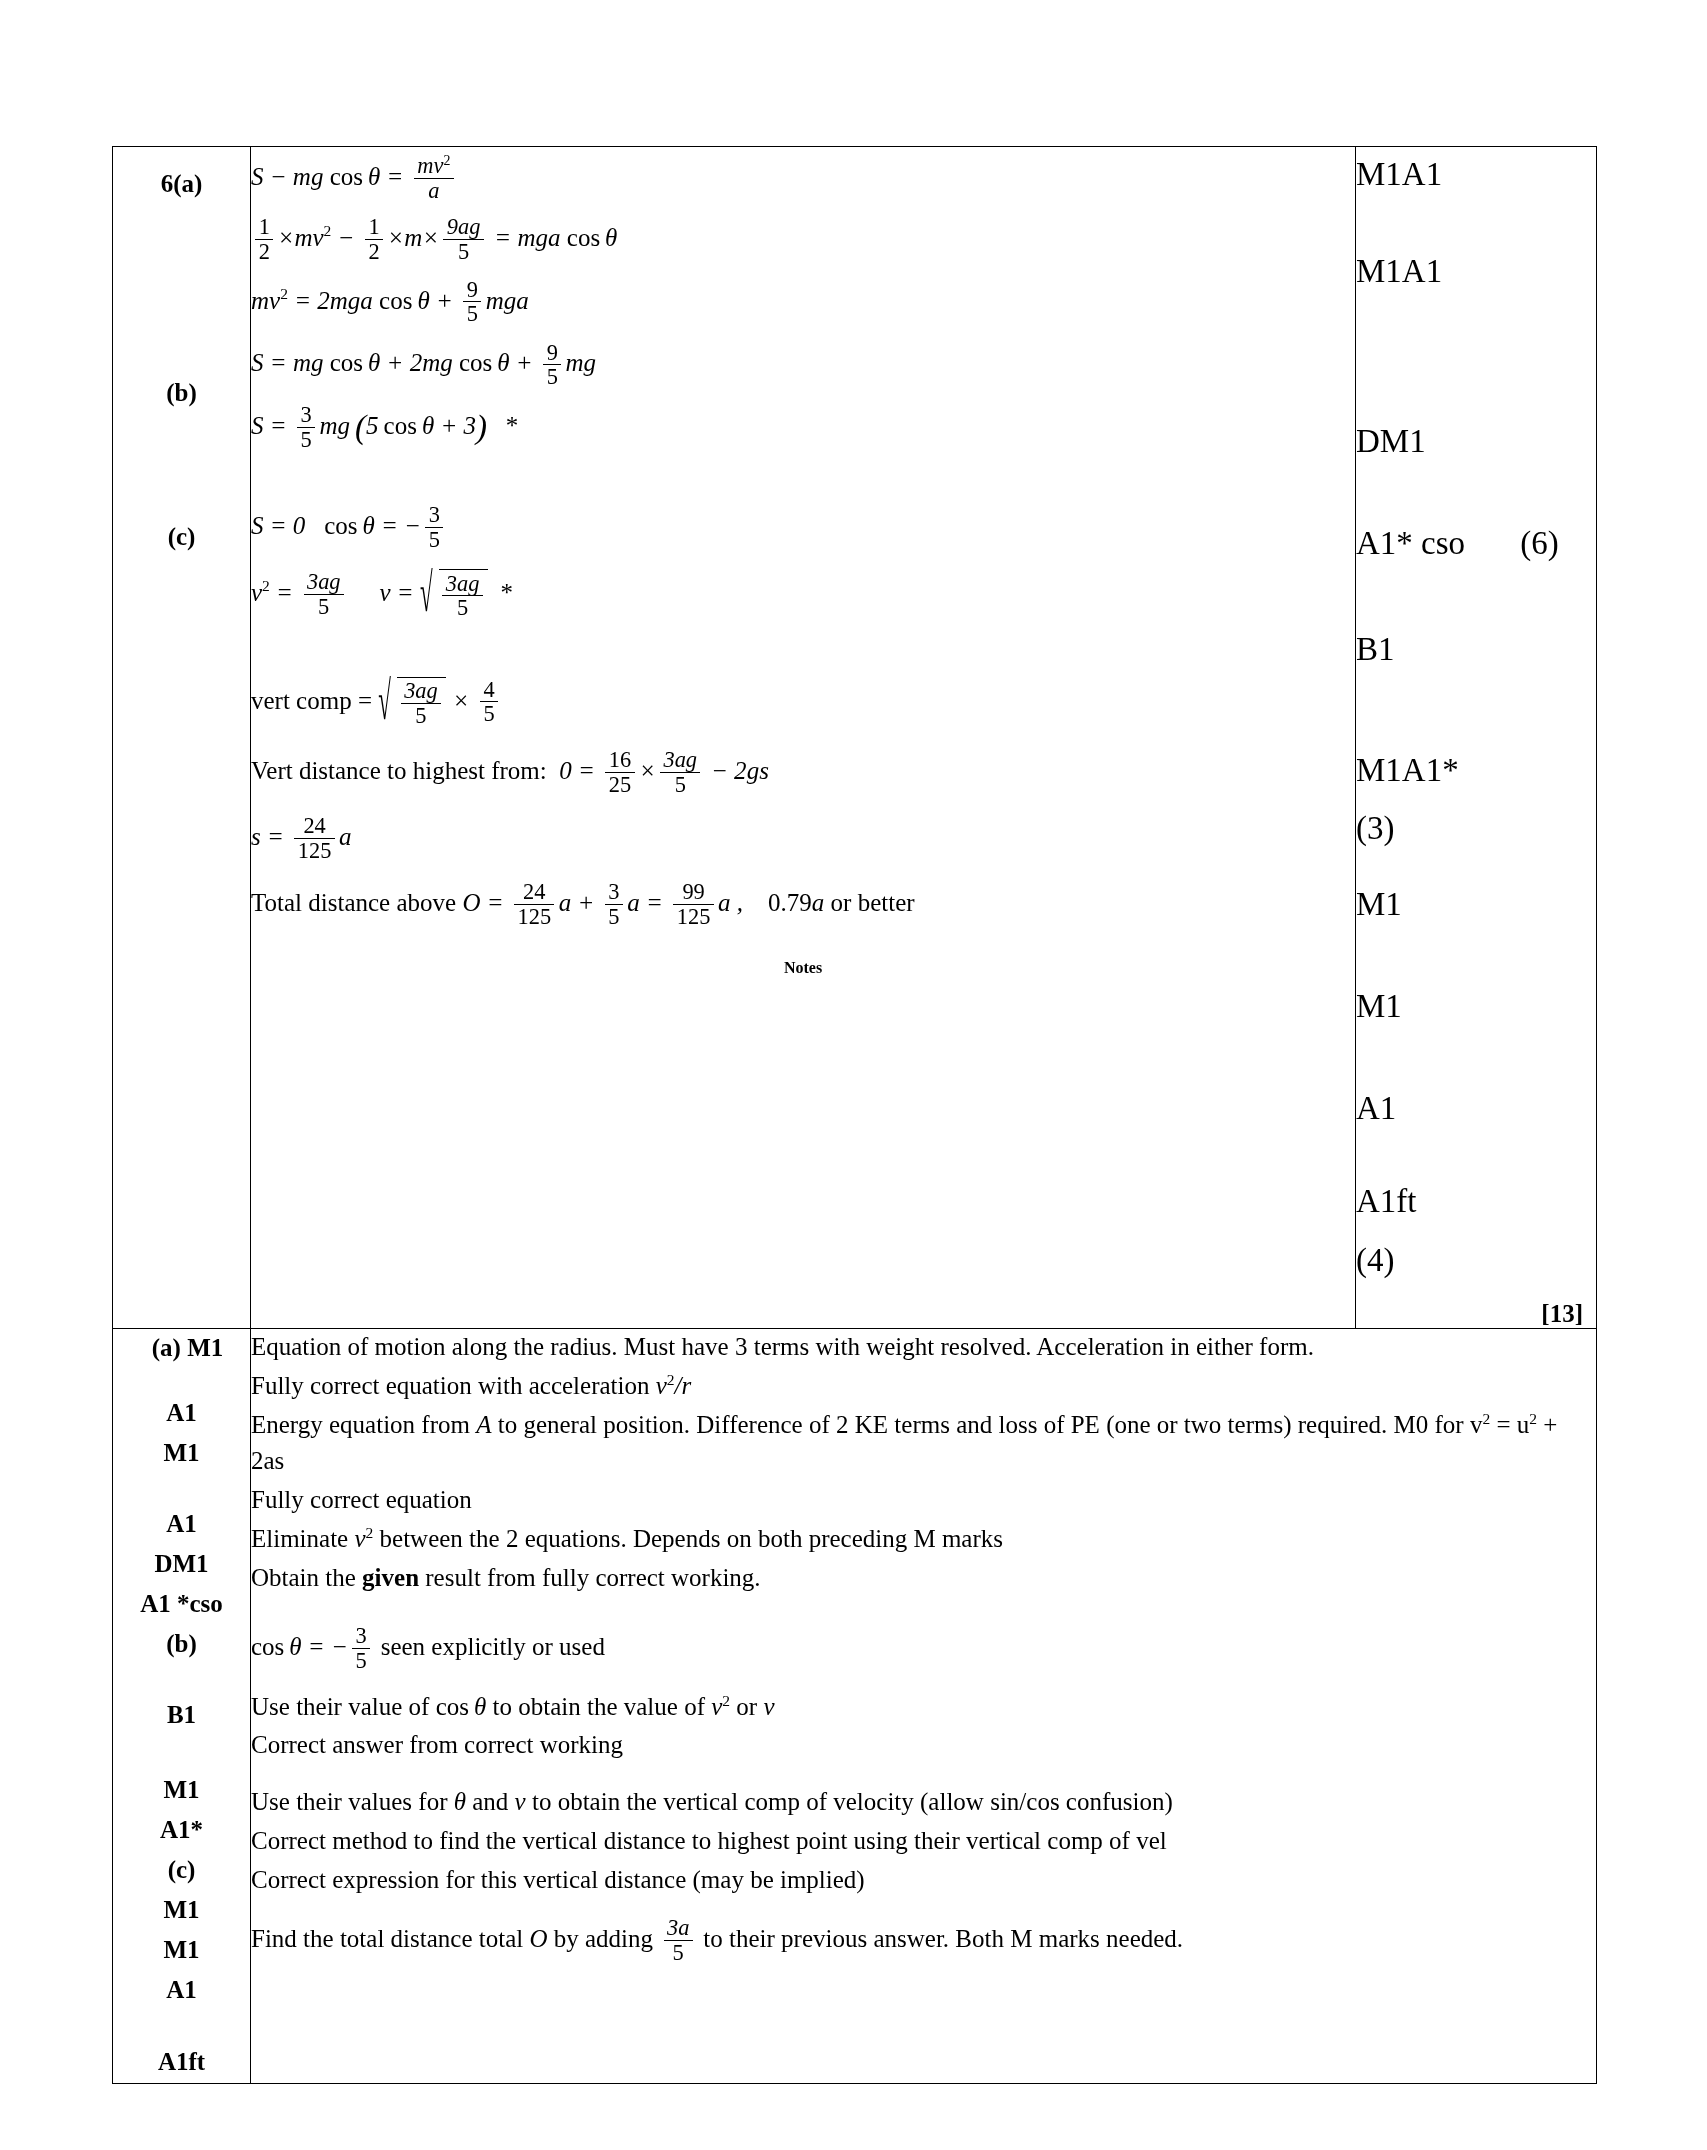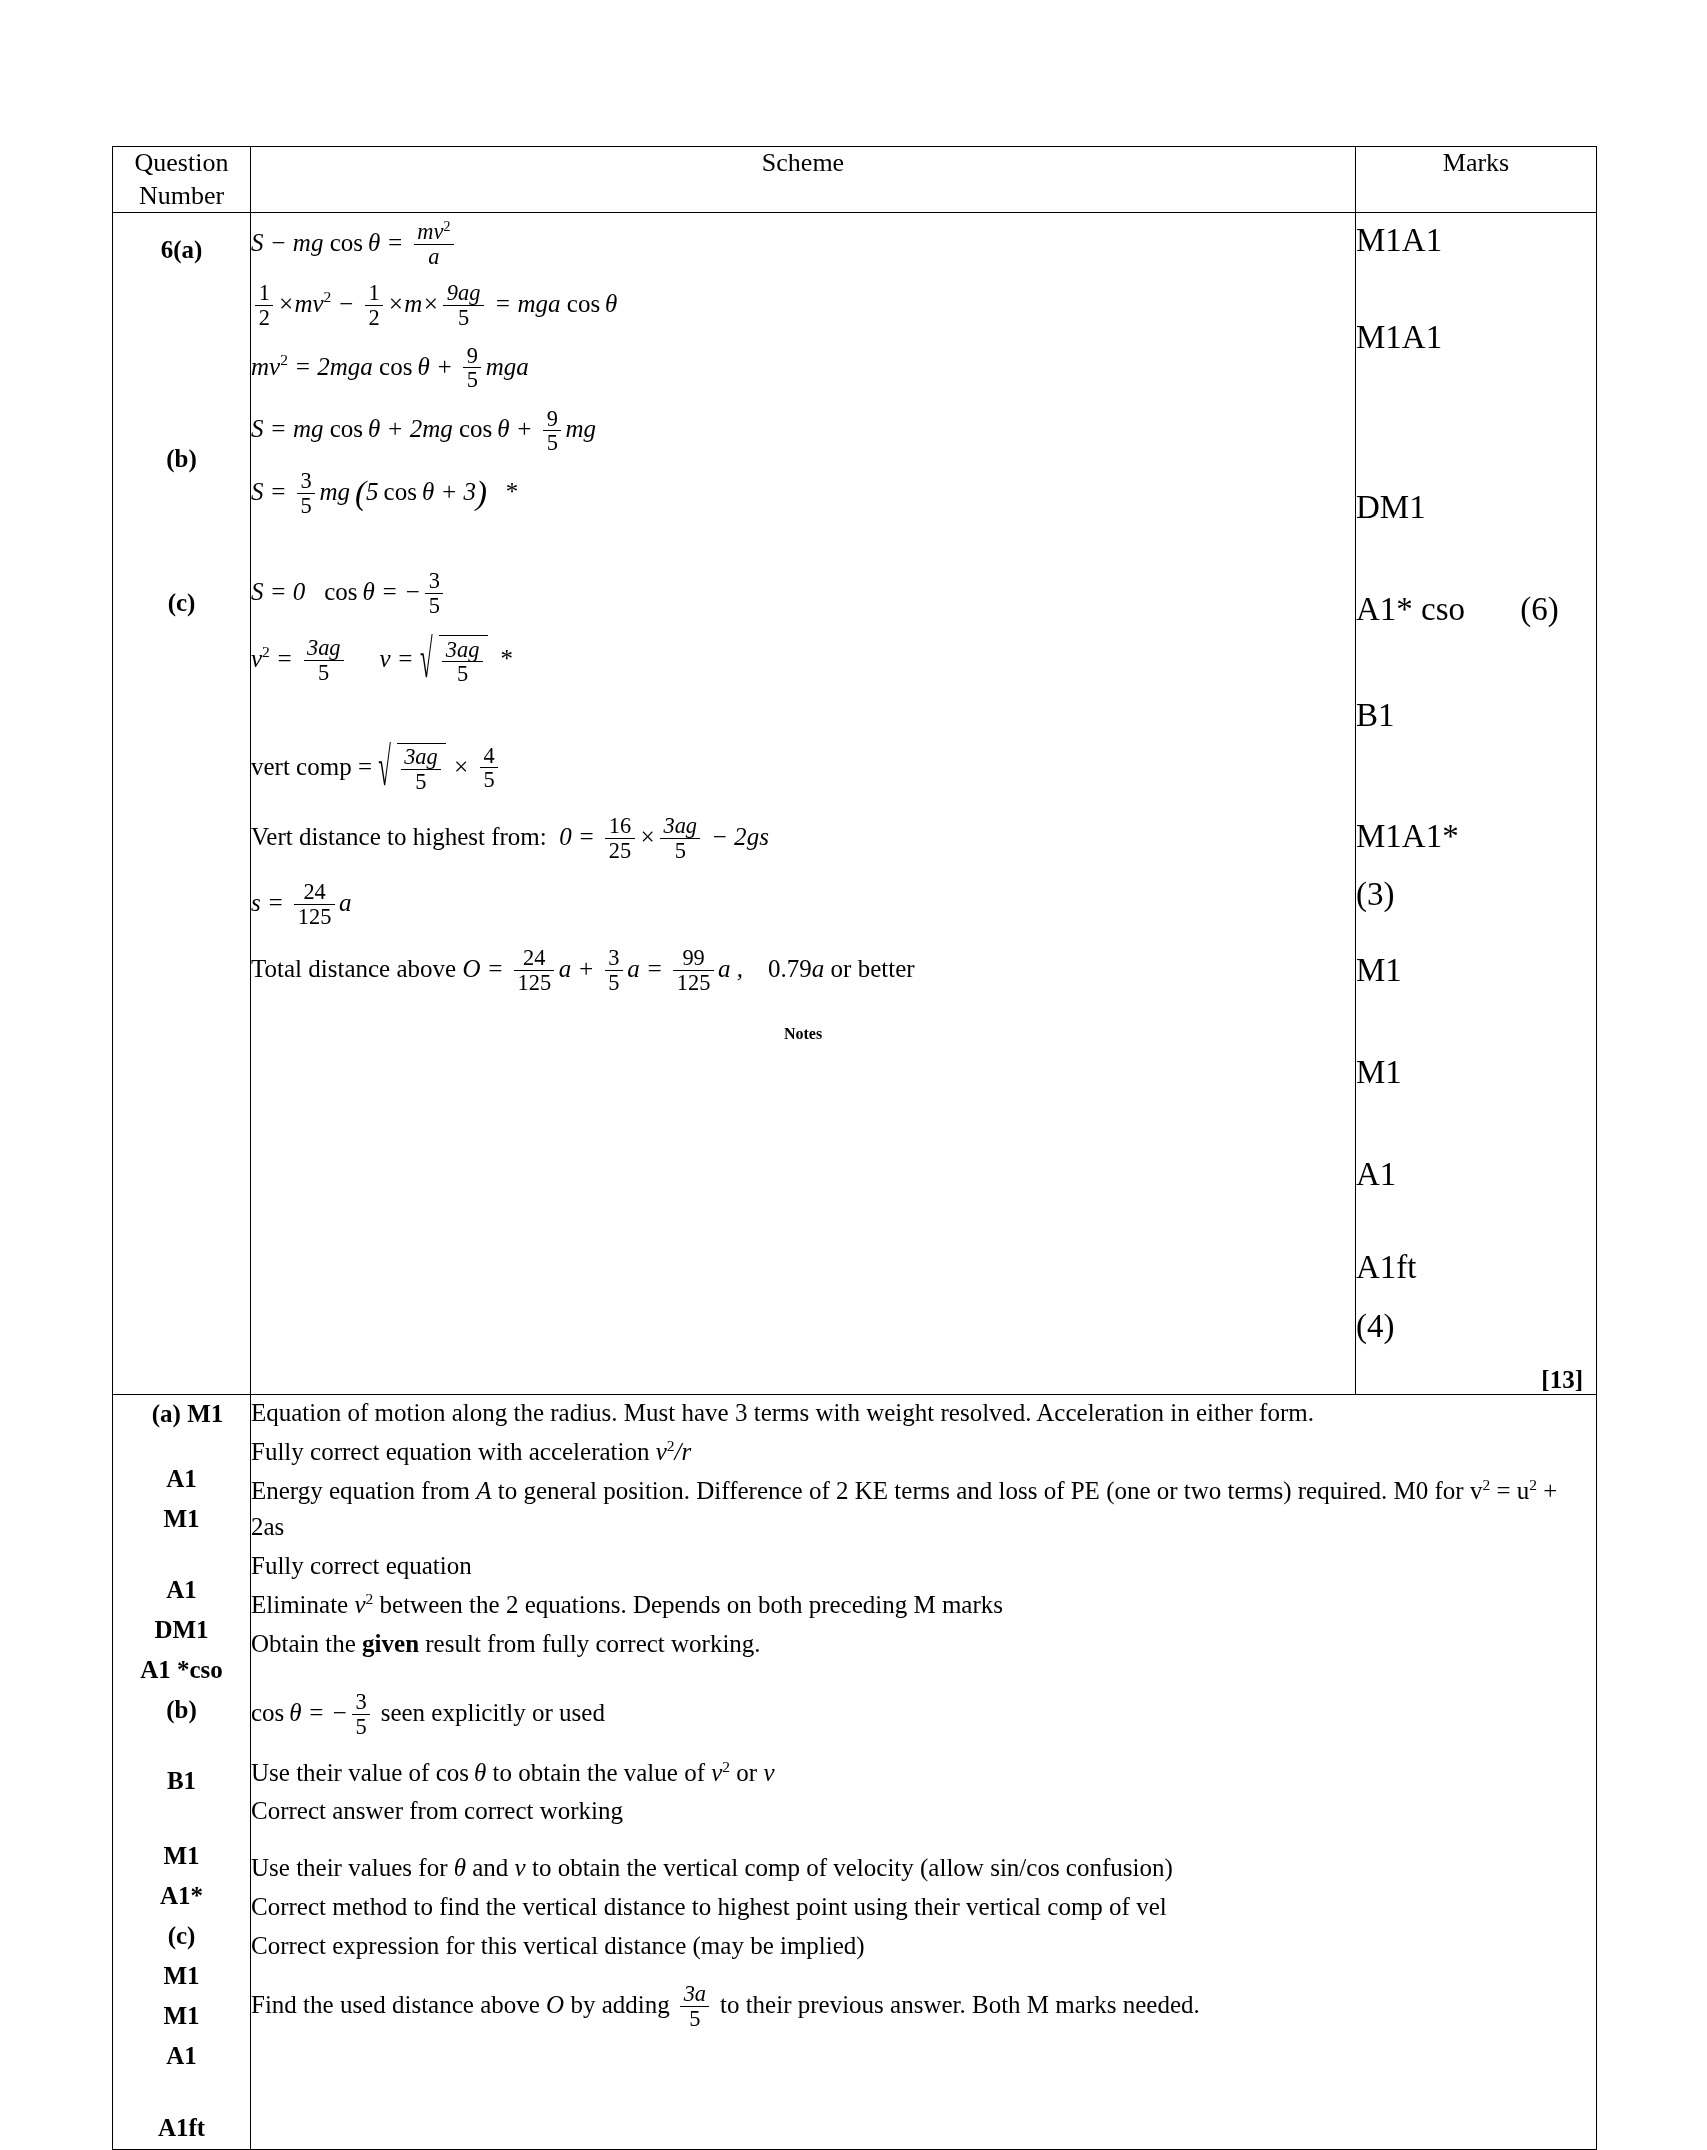--- a/index.html
+++ b/index.html
@@ -140,28 +140,20 @@
 
 <div class="page">
 <table class="ms">
   <colgroup>
         <col class="c1">
         <col class="c2">
         <col class="c3">
       </colgroup>
 
   <tbody>
-        <tr>
-    <td class="hdr">
-      <div>Question</div>
-      <div>Number</div>
-    </td>
-    <td class="hdr">Scheme</td>
-    <td class="hdr">Marks</td>
-  </tr>
 
   <tr>
 
     <td>
       <div class="qnum" style="padding-top:23px;">6(a)</div>
       <div class="qnum" style="padding-top:181px;">(b)</div>
       <div class="qnum" style="padding-top:116px;">(c)</div>
     </td>
 
     <td class="scheme">
@@ -288,20 +280,20 @@
       <div class="spacer" style="height:14.6px;"></div>
 
       <div class="nrow" style="margin-top:3.4px;">
         <span>Use their values for </span><span class="math">θ</span><span> and </span><span class="math"><i>v</i></span><span> to obtain the vertical comp of velocity (allow sin/cos confusion)</span>
       </div>
 
       <div class="nrow">Correct method to find the vertical distance to highest point using their vertical comp of vel</div>
       <div class="nrow">Correct expression for this vertical distance (may be implied)</div>
 
       <div class="nrow" style="margin-top:19px;">
-        <span>Find the used distance above </span><span class="math">O</span><span> by adding </span><span class="math"><span class="frac"><span class="num">3<i>a</i></span><span class="den up">5</span></span></span><span> to their previous answer. Both M marks needed.</span>
+        <span>Find the total distance total </span><span class="math">O</span><span> by adding </span><span class="math"><span class="frac"><span class="num">3<i>a</i></span><span class="den up">5</span></span></span><span> to their previous answer. Both M marks needed.</span>
       </div>
     </td>
   </tr>
 </tbody>
     </table>
 </div>
 
 
 </body></html>

